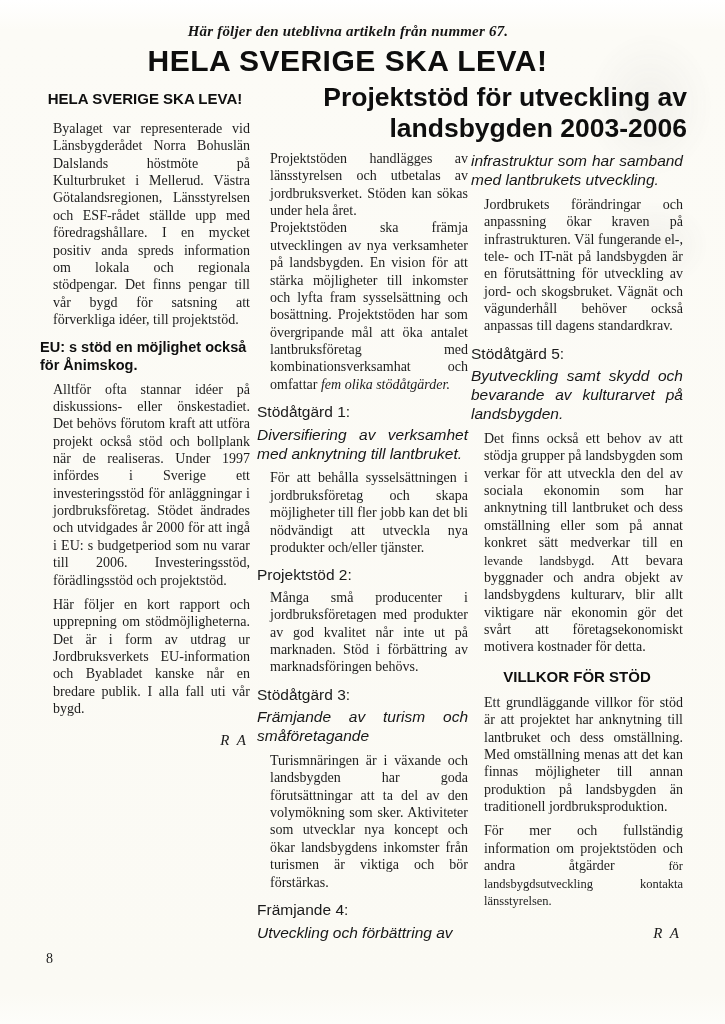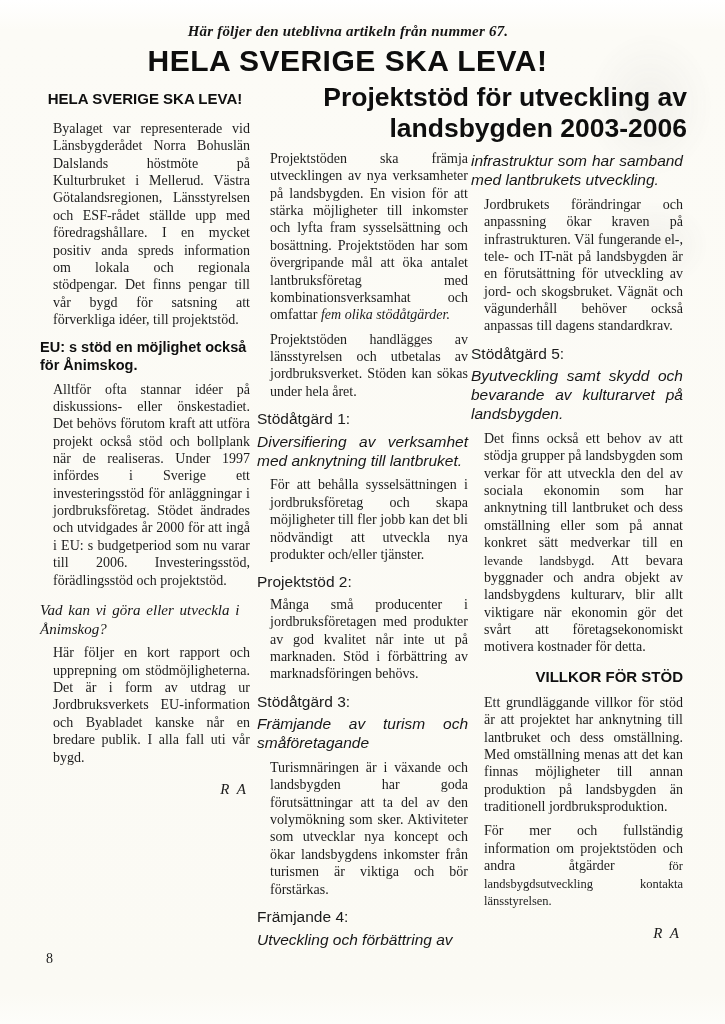--- a/index.html
+++ b/index.html
@@ -64,21 +64,21 @@
   .measure-label {
     font:400 15.5px/1.2 "Liberation Sans", sans-serif;
     text-align:left; margin:10px 0 4px 0; color:#1a1a1a;
   }
   .measure-title {
     font:italic 400 15.5px/1.22 "Liberation Sans", sans-serif;
     margin:0 0 6px 0; color:#171717; text-align:justify;
   }
   .caps-heading {
     font:700 15px/1.2 "Liberation Sans", sans-serif;
-    text-align:right; margin:12px 0 8px 0; color:#0f0f0f;
+    text-align:center; margin:12px 0 8px 0; color:#0f0f0f;
   }
   .signature {
     font:italic 15px/1.2 "Liberation Serif", serif;
     text-align:right; margin:14px 2px 0 0; color:#1a1a1a;
     letter-spacing:2px;
   }
   .inline-italic { font-style:italic; }
   .small-type { font-size:12.5px; }
   .page-number {
     position:absolute; left:46px; top:952px;
@@ -94,30 +94,29 @@
   <div class="ghost g2"></div>
 
   <div class="top-note">Här följer den uteblivna artikeln från nummer 67.</div>
   <div class="main-title">HELA SVERIGE SKA LEVA!</div>
 
   <div class="col left-col">
     <div class="left-heading">HELA SVERIGE SKA LEVA!</div>
     <p class="body-text">Byalaget var representerade vid Länsbygderådet Norra Bohuslän Dalslands höstmöte på Kulturbruket i Mellerud. Västra Götalandsregionen, Länsstyrelsen och ESF-rådet ställde upp med föredragshållare. I en mycket positiv anda spreds information om lokala och regionala stödpengar. Det finns pengar till vår bygd för satsning att förverkliga idéer, till projektstöd.</p>
     <div class="bold-subhead">EU: s stöd en möjlighet också för Ånimskog.</div>
     <p class="body-text">Alltför ofta stannar idéer på diskussions- eller önskestadiet. Det behövs förutom kraft att utföra projekt också stöd och bollplank när de realiseras. Under 1997 infördes i Sverige ett investeringsstöd för anläggningar i jordbruksföretag. Stödet ändrades och utvidgades år 2000 för att ingå i EU: s budgetperiod som nu varar till 2006. Investeringsstöd, förädlingsstöd och projektstöd.</p>
-    <div class="italic-subhead">Vad kan vi göra eller utveckla i Ånimskog?</div>
     <p class="body-text">Här följer en kort rapport och upprepning om stödmöjligheterna. Det är i form av utdrag ur Jordbruksverkets EU-information och Byabladet kanske når en bredare publik. I alla fall uti vår bygd.</p>
     <div class="signature">R A</div>
   </div>
 
   <div class="article-title">Projektstöd för utveckling av landsbygden 2003-2006</div>
 
   <div class="col mid-col">
+    <p class="body-text" style="margin-bottom:0">Projektstöden handlägges av länsstyrelsen och utbetalas av jordbruksverket. Stöden kan sökas under hela året.</p>
     <p class="body-text"><span>Projektstöden ska främja utvecklingen av nya verksamheter på landsbygden. En vision för att stärka möjligheter till inkomster och lyfta fram sysselsättning och bosättning. Projektstöden har som övergripande mål att öka antalet lantbruksföretag med kombinationsverksamhat och omfattar </span><span class="inline-italic">fem olika stödåtgärder.</span></p>
-    <p class="body-text" style="margin-bottom:0">Projektstöden handlägges av länsstyrelsen och utbetalas av jordbruksverket. Stöden kan sökas under hela året.</p>
 
     <div class="measure-label">Stödåtgärd 1:</div>
     <div class="measure-title">Diversifiering av verksamhet med anknytning till lantbruket.</div>
     <p class="body-text">För att behålla sysselsättningen i jordbruksföretag och skapa möjligheter till fler jobb kan det bli nödvändigt att utveckla nya produkter och/eller tjänster.</p>
 
     <div class="measure-label">Projektstöd 2:</div>
     <p class="body-text">Många små producenter i jordbruksföretagen med produkter av god kvalitet når inte ut på marknaden. Stöd i förbättring av marknadsföringen behövs.</p>
 
     <div class="measure-label">Stödåtgärd 3:</div>
     <div class="measure-title">Främjande av turism och småföretagande</div>

